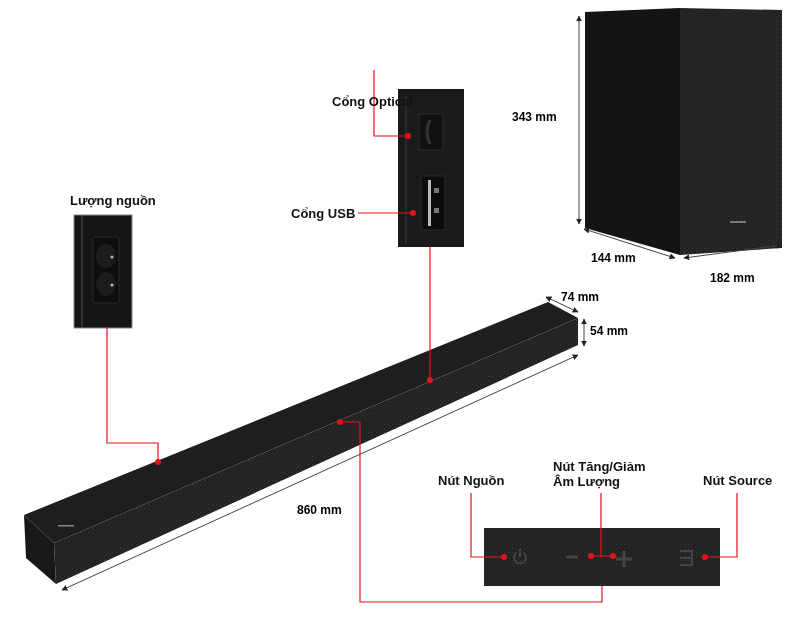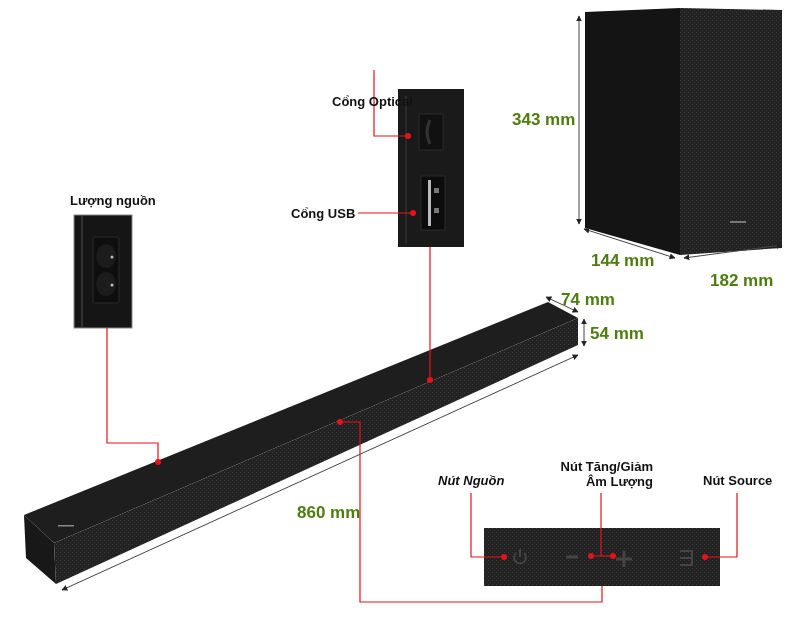--- a/index.html
+++ b/index.html
@@ -1,18 +1,18 @@
 <!DOCTYPE html>
 <html><head>
 <meta charset="utf-8">
 <style>
   html,body{margin:0;padding:0;background:#ffffff;}
   body{width:800px;height:626px;position:relative;overflow:hidden;font-family:"Liberation Sans",sans-serif;}
   .lbl{position:absolute;font-weight:bold;color:#111;font-size:13px;white-space:nowrap;}
-  .dim{position:absolute;font-weight:bold;color:#4d7c0f;font-size:17px;white-space:nowrap;}
+  .dim{position:absolute;font-weight:bold;color:#000000;font-size:12px;white-space:nowrap;}
   svg.layer{position:absolute;left:0;top:0;}
 </style>
 </head>
 <body>
 
 <svg class="layer" width="800" height="626" viewBox="0 0 800 626">
   <defs>
     <pattern id="fabric" width="4" height="4" patternUnits="userSpaceOnUse">
       <rect width="4" height="4" fill="#222"></rect>
       <rect x="0" y="0" width="1" height="1" fill="#3a3a3a"></rect>
@@ -99,22 +99,22 @@
     <circle cx="504" cy="557" r="3"></circle>
     <circle cx="591" cy="556" r="3"></circle>
     <circle cx="613" cy="556" r="3"></circle>
     <circle cx="705" cy="557" r="3"></circle>
   </g>
 </svg>
 
 <div class="lbl" style="left:70px;top:193px;">Lượng nguồn</div>
 <div class="lbl" style="left:332px;top:54px;margin-top:40px;">Cổng Optical</div>
 <div class="lbl" style="left:291px;top:206px;">Cổng USB</div>
-<div class="lbl" style="left:438px;top:473px;font-style:italic;">Nút Nguồn</div>
-<div class="lbl" style="left:553px;top:459px;text-align:right;width:100px;">
+<div class="lbl" style="left:438px;top:473px;">Nút Nguồn</div>
+<div class="lbl" style="left:553px;top:459px;text-align:left;width:100px;">
   <div>Nút Tăng/Giảm</div>
   <div>Âm Lượng</div>
 </div>
 <div class="lbl" style="left:703px;top:473px;">Nút Source</div>
 
 <div class="dim" style="left:512px;top:110px;">343 mm</div>
 <div class="dim" style="left:591px;top:251px;">144 mm</div>
 <div class="dim" style="left:710px;top:259px;margin-top:12px;">182 mm</div>
 <div class="dim" style="left:561px;top:290px;">74 mm</div>
 <div class="dim" style="left:590px;top:324px;text-align:center;">54 mm</div>

